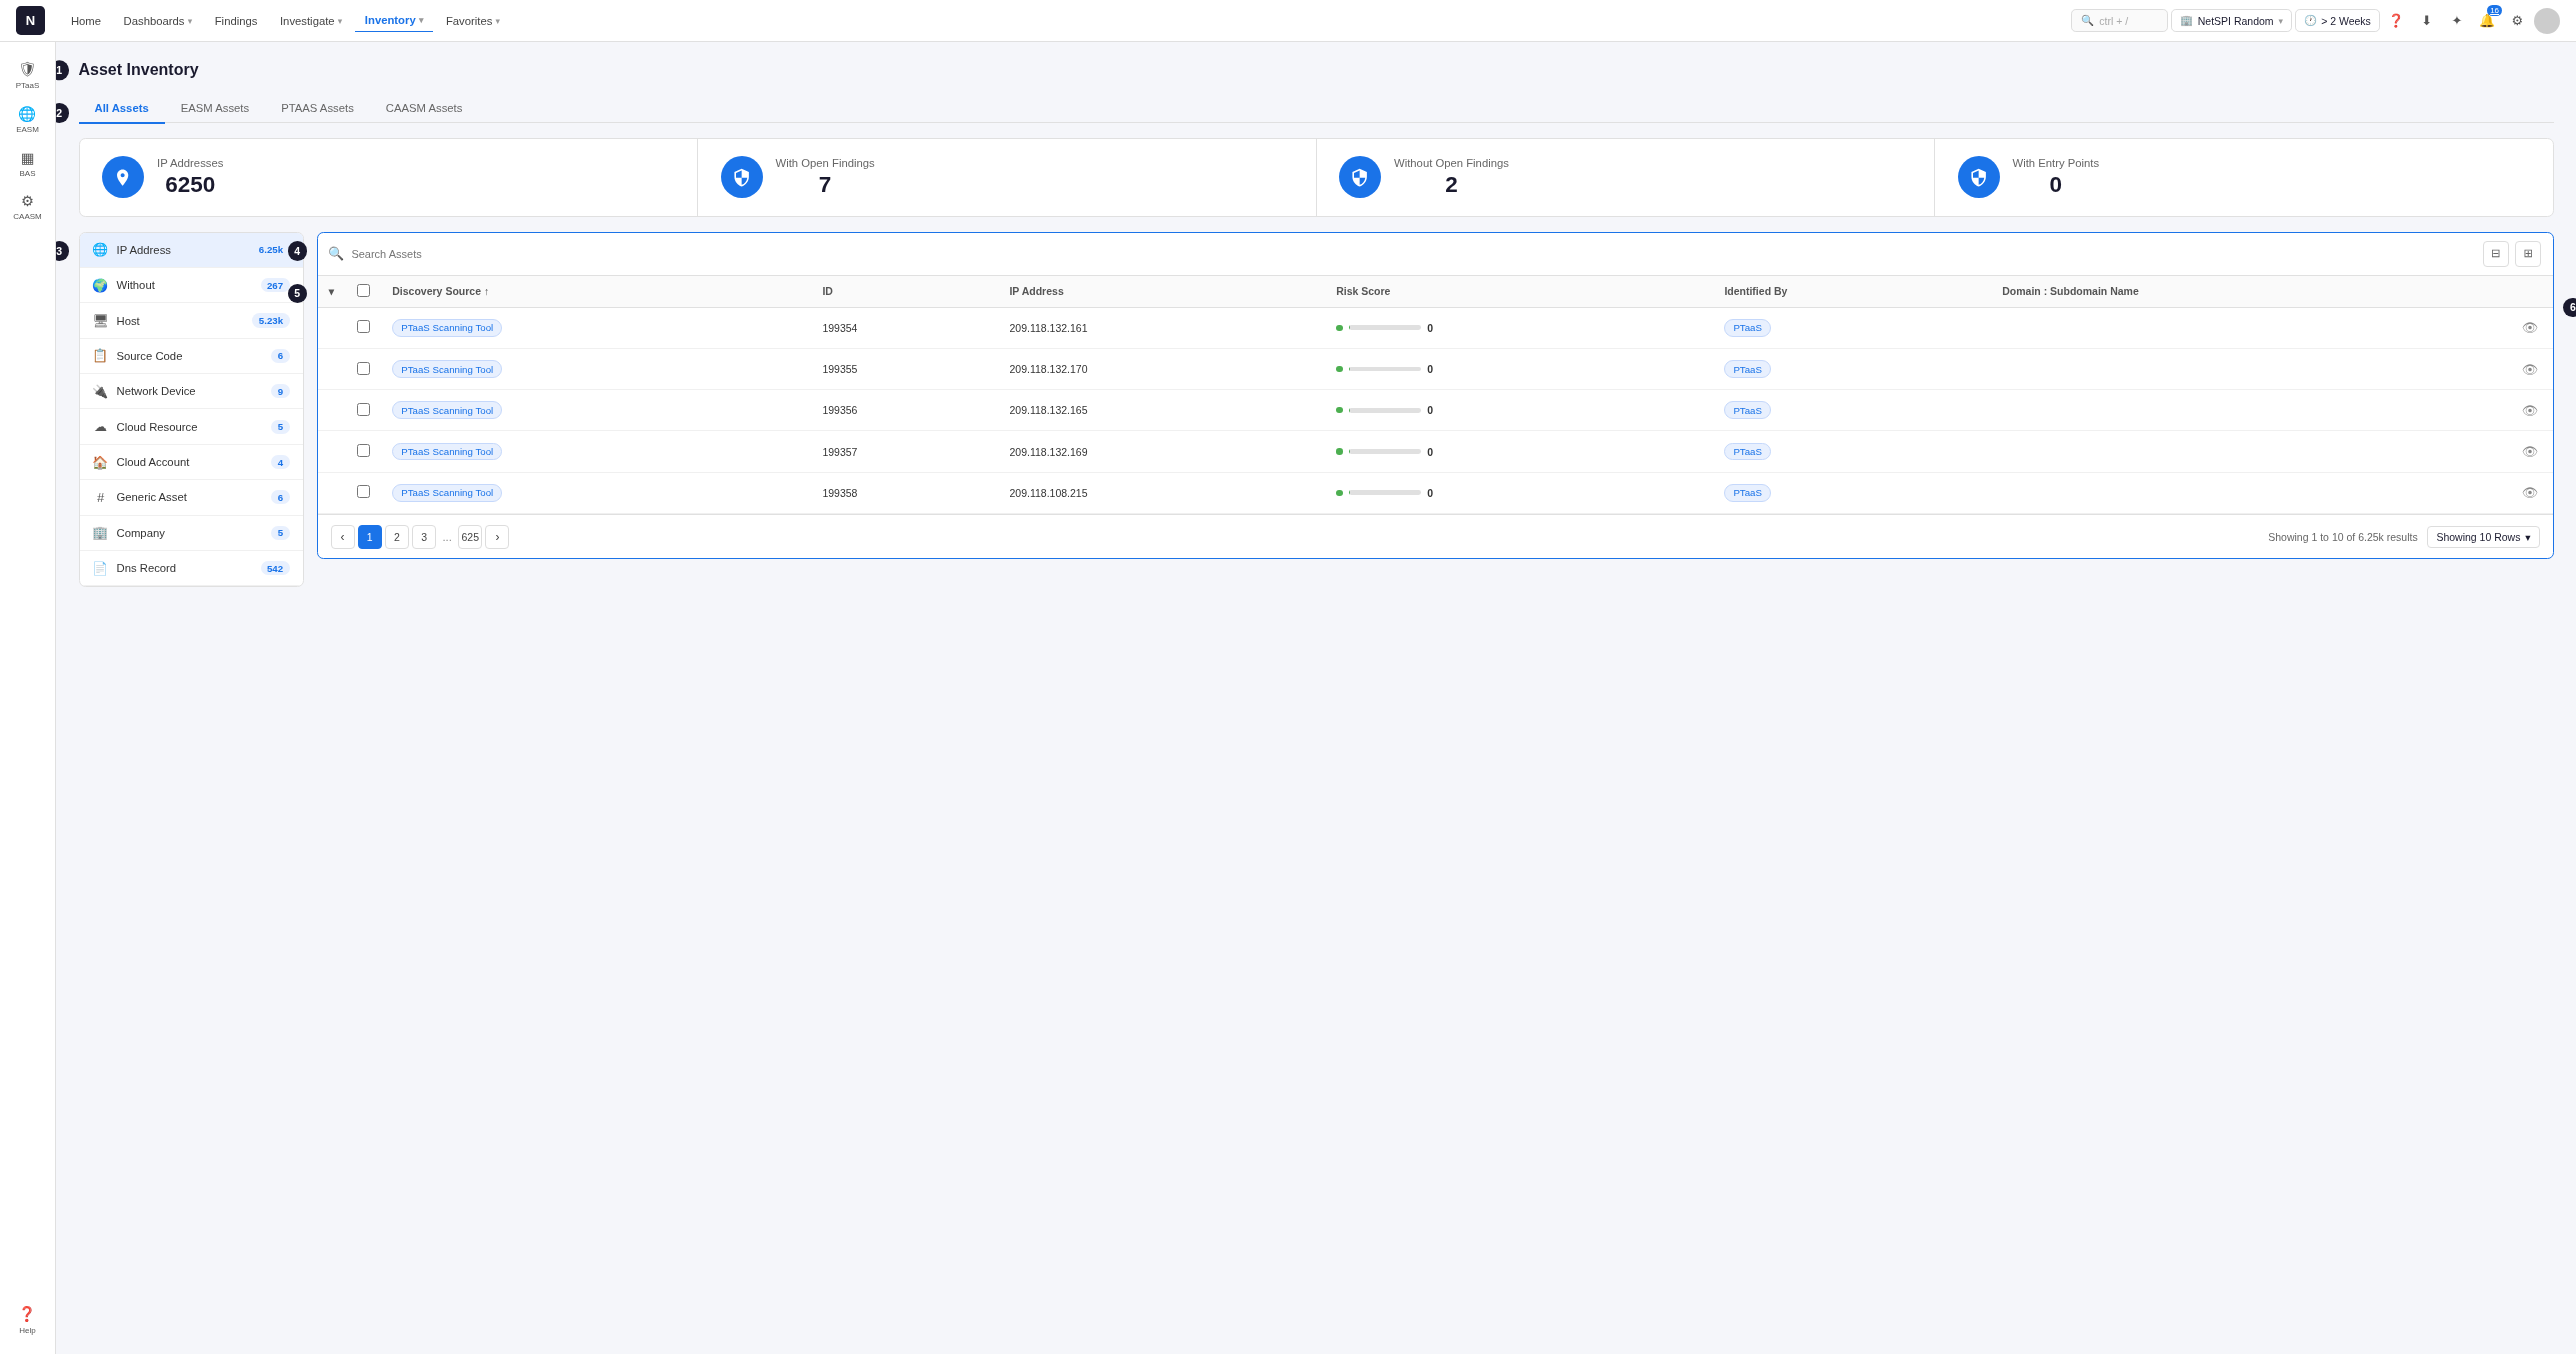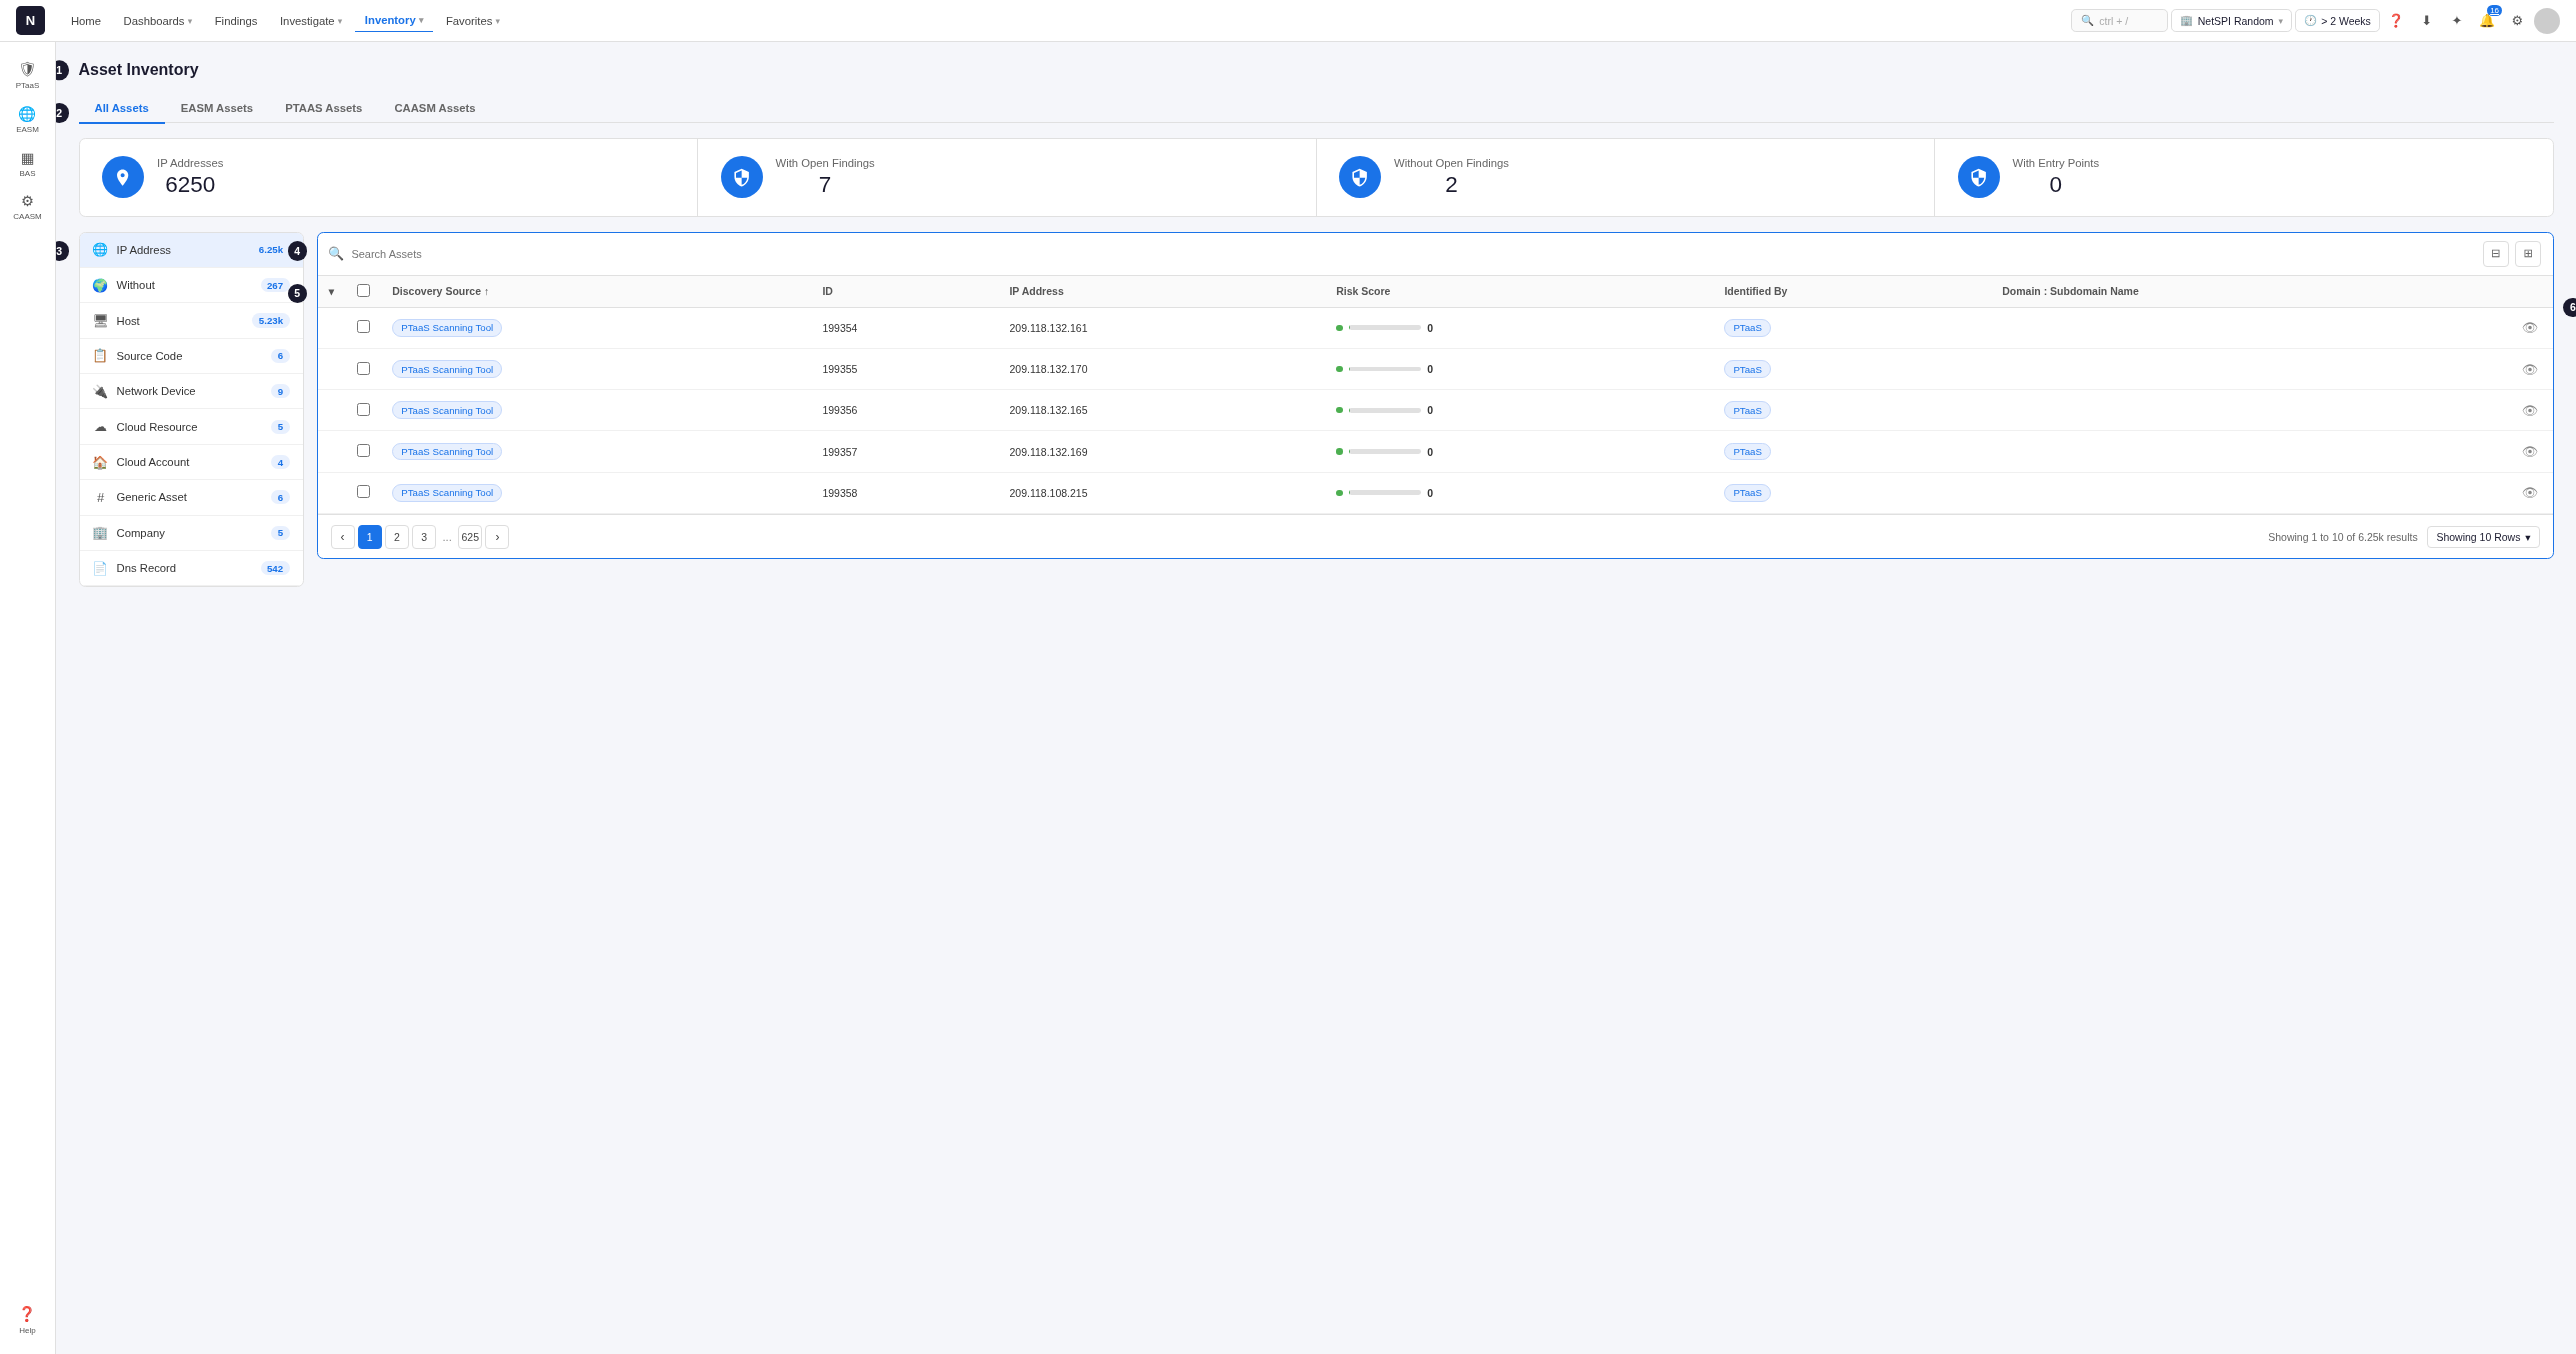--- a/index.html
+++ b/index.html
@@ -62,42 +62,42 @@
     .sidebar-spacer { flex: 1; }
 
     
     .main { flex: 1; overflow-y: auto; padding: 19.3px 22.5px; }
     .page-title { font-size: 16px; font-weight: 700; color: #1a1a2e; margin-bottom: 14.5px; }
 
     
     .tabs { display: flex; gap: 0; border-bottom: 1.6px solid #e0e0e0; margin-bottom: 0; }
     .tab {
       padding: 8px 16px; cursor: pointer; font-size: 11.3px; color: #666;
-      border-bottom: 2.4px solid transparent; margin-bottom: -1.6px; font-weight: bold;
+      border-bottom: 2.4px solid transparent; margin-bottom: -1.6px;
     }
     .tab.active { color: #1a73e8; border-bottom: 2.4px solid #1a73e8; font-weight: 600; }
 
     
     .stats-row {
       display: flex; gap: 0; border: 0.8px solid #e0e0e0; border-radius: 6.4px;
       background: #fff; margin: 14.5px 0; overflow: hidden;
     }
     .stat-card {
       flex: 1; display: flex; align-items: center; gap: 13px; padding: 17.7px 22.5px;
       border-right: 0.8px solid #e0e0e0;
       text-align: center;
     }
     .stat-card:last-child { border-right: none; }
     .stat-icon {
       width: 42px; height: 42px; background: #1a73e8; border-radius: 50%;
       display: flex; align-items: center; justify-content: center; flex-shrink: 0;
     }
     .stat-icon svg { fill: white; }
     .stat-label { font-size: 11.3px; color: #666; margin-bottom: 3.2px; }
-    .stat-value { font-size: 22.5px; font-weight: 400; color: #1a1a2e; }
+    .stat-value { font-size: 22.5px; font-weight: 700; color: #1a1a2e; }
 
     
     .content-row { display: flex; gap: 13px; }
 
     
     .asset-list {
       width: 225px; background: #fff; border: 0.8px solid #e0e0e0; border-radius: 6.4px;
       overflow: hidden; flex-shrink: 0;
     }
     .asset-list-item {

